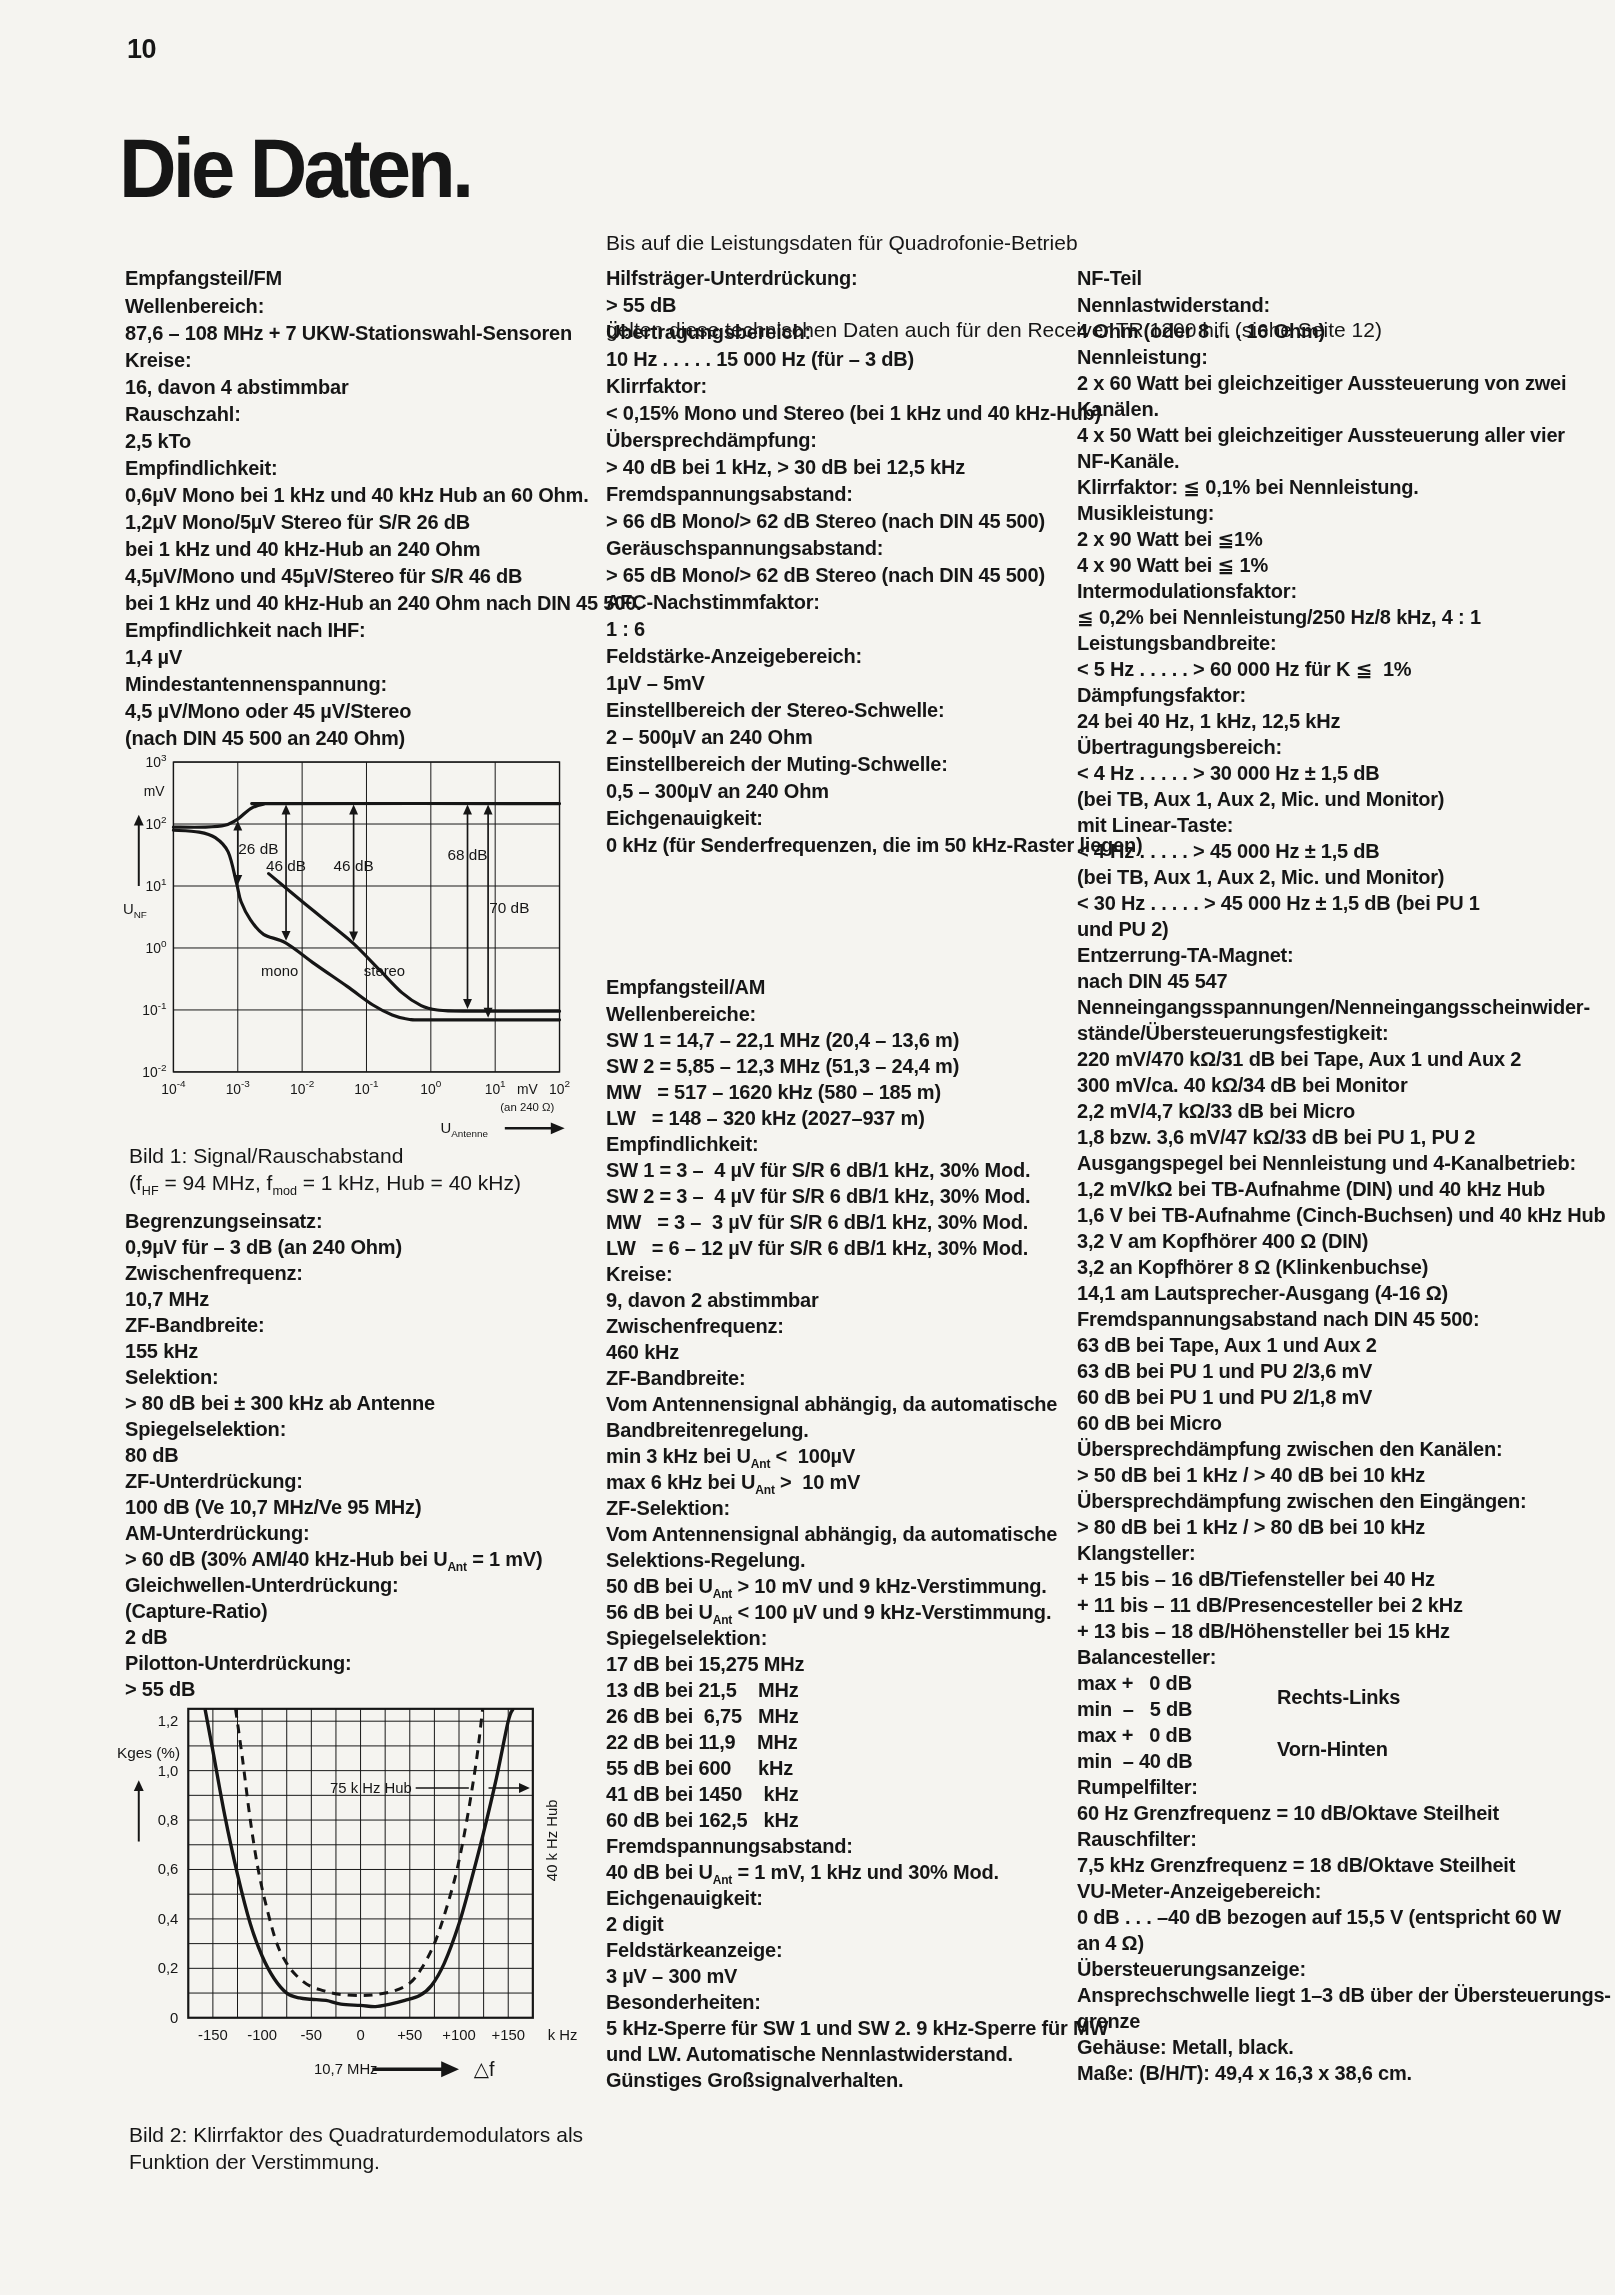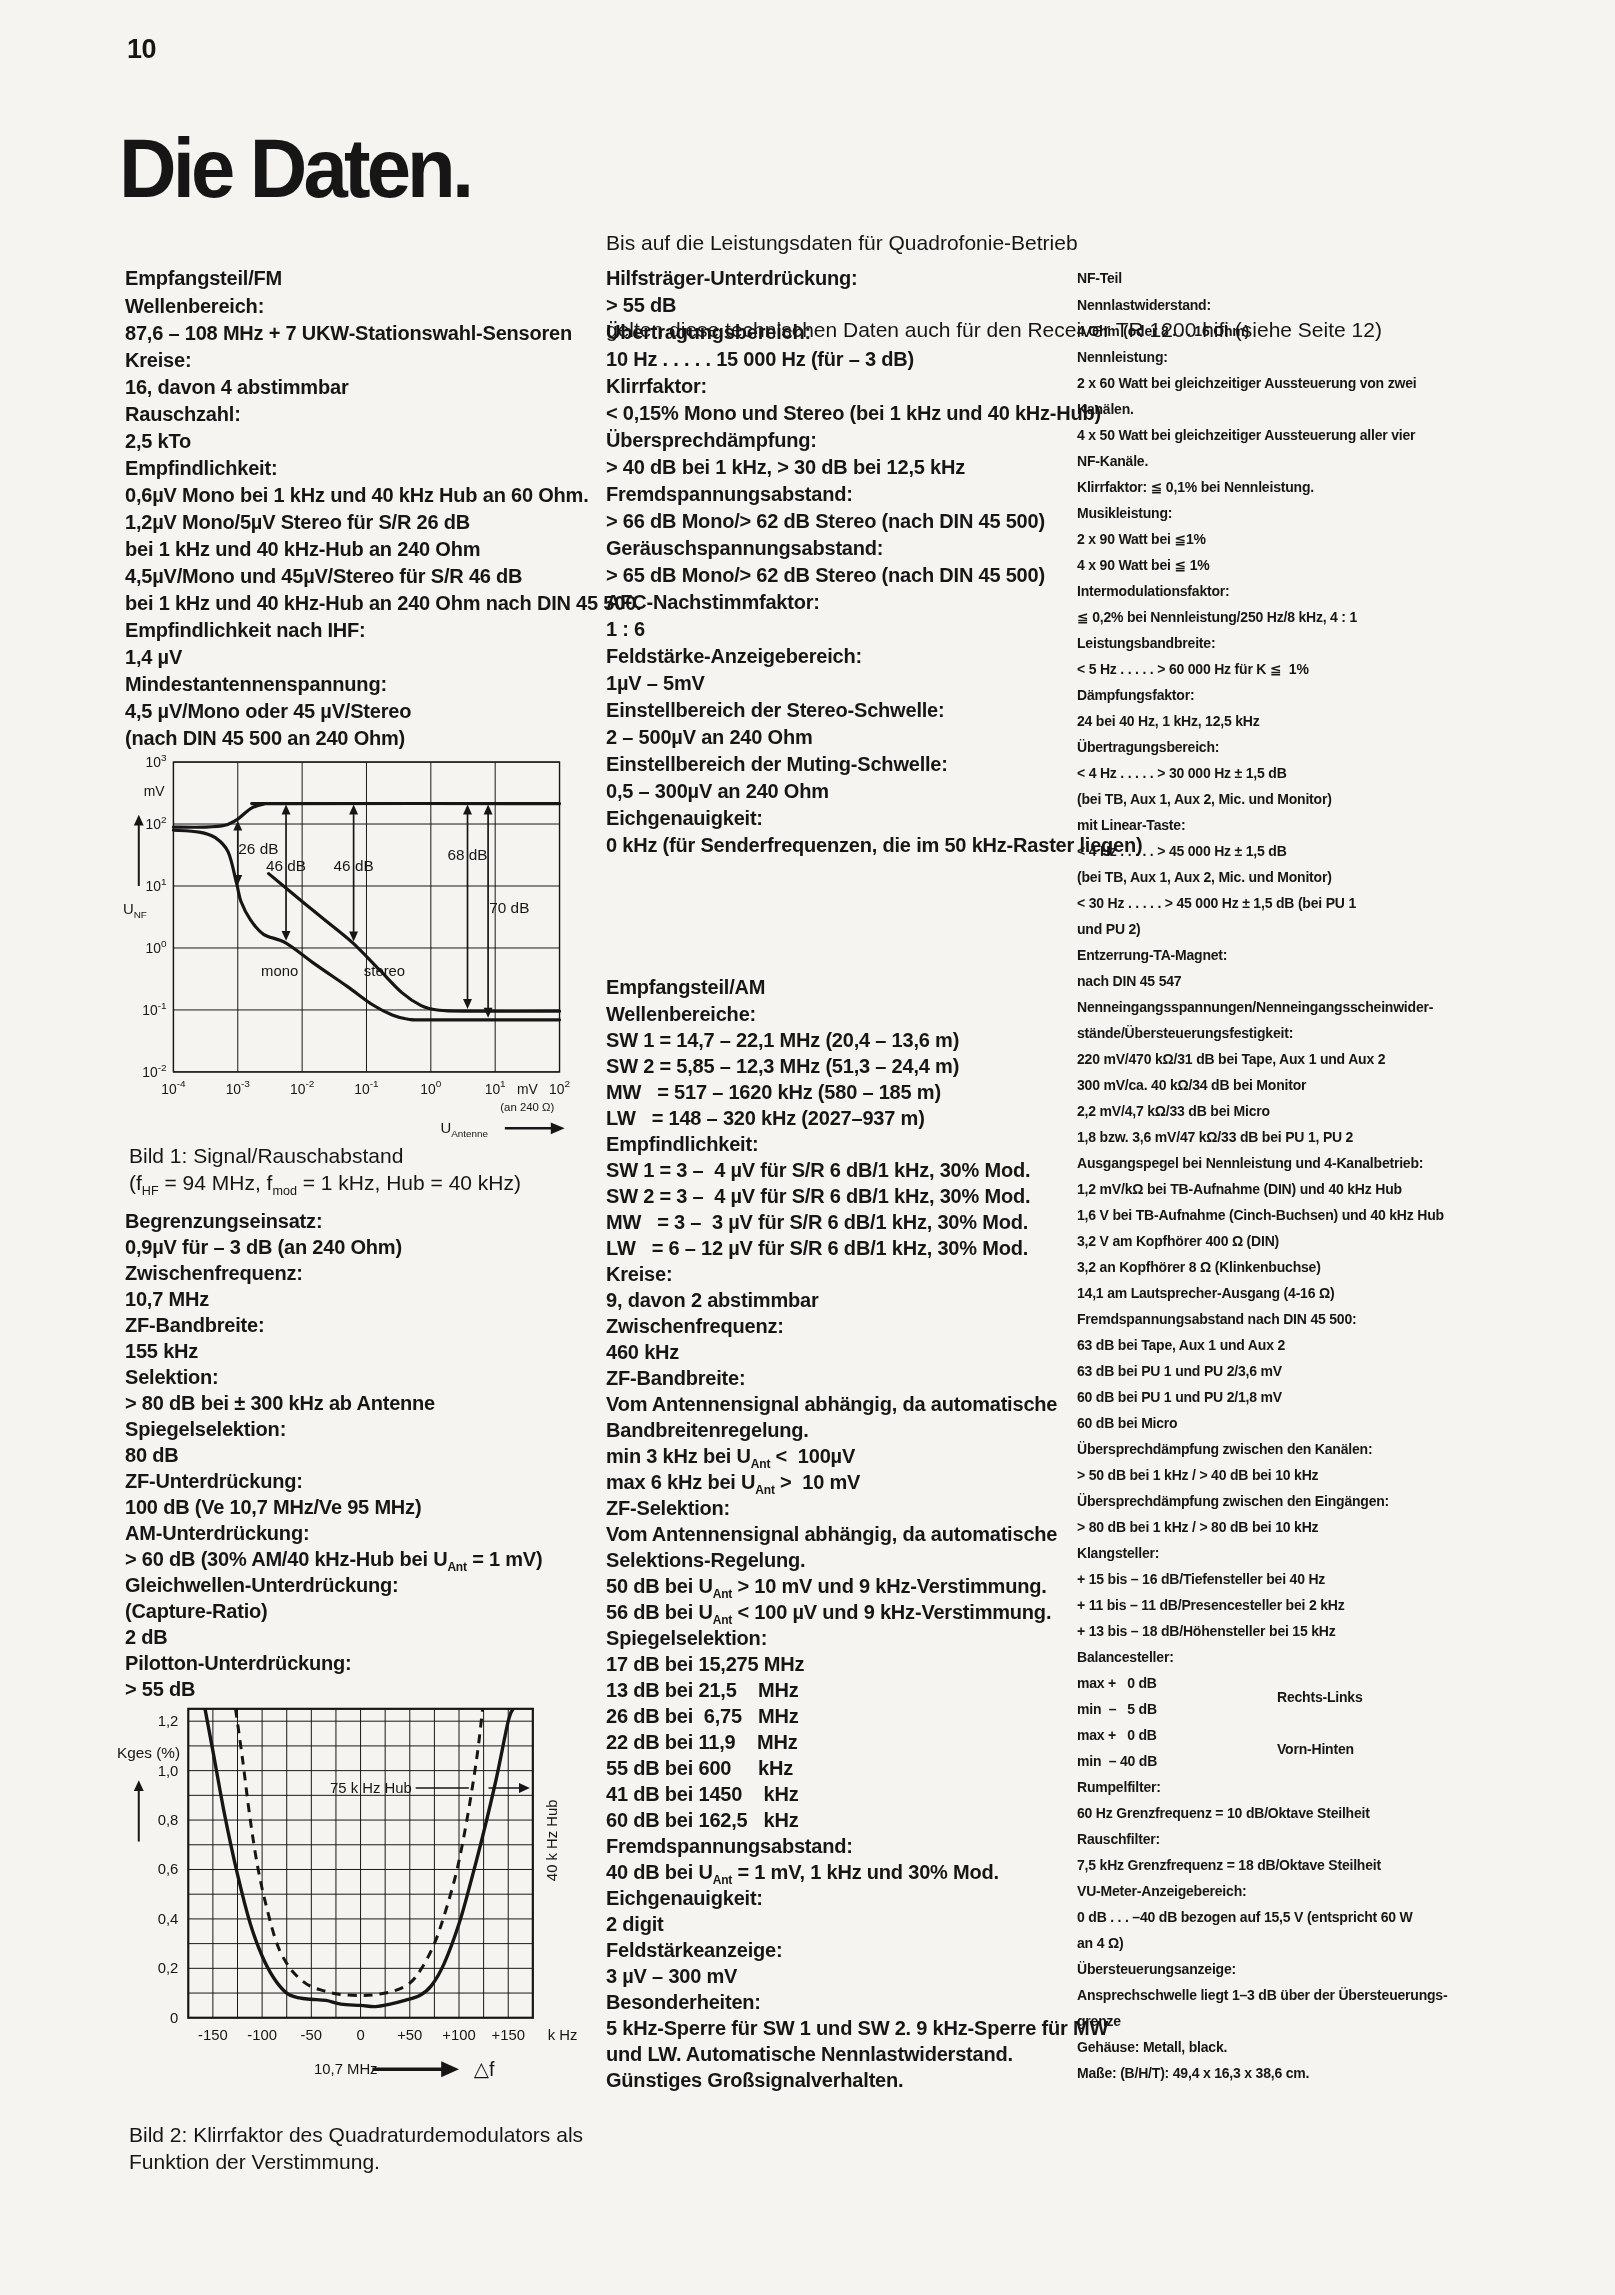--- a/index.html
+++ b/index.html
@@ -22,21 +22,21 @@
   .line sub{font-size:0.6em;line-height:0}
   .heading{text-decoration-thickness:2.5px;text-underline-offset:4px;margin-bottom:1px}
   .caption{font-weight:400;font-size:21px;line-height:27px;letter-spacing:0}
   .sideline{position:absolute;left:200px;top:14px;white-space:pre}
   .b-fm   {left:125px;top:265px}
   .b-cap1 {left:129px;top:1142px}
   .b-fm2  {left:125px;top:1208px}
   .b-cap2 {left:129px;top:2121px}
   .b-c2top{left:606px;top:265px}
   .b-am   {left:606px;top:974px}
-  .b-nf   {left:1077px;top:265px;font-size:14px}
+  .b-nf   {left:1077px;top:265px;font-size:20px}
   svg{position:absolute}
   #chart1{left:117px;top:745px;width:495px;height:441px}
   #chart2{left:109px;top:1693px;width:515px;height:401px}
   svg text{fill:#161616;font-family:"Liberation Sans","DejaVu Sans",sans-serif;font-weight:400}
 </style>
 </head>
 <body>
 
 <div class="pagenum">10</div>
 <div class="title">Die Daten.</div>

